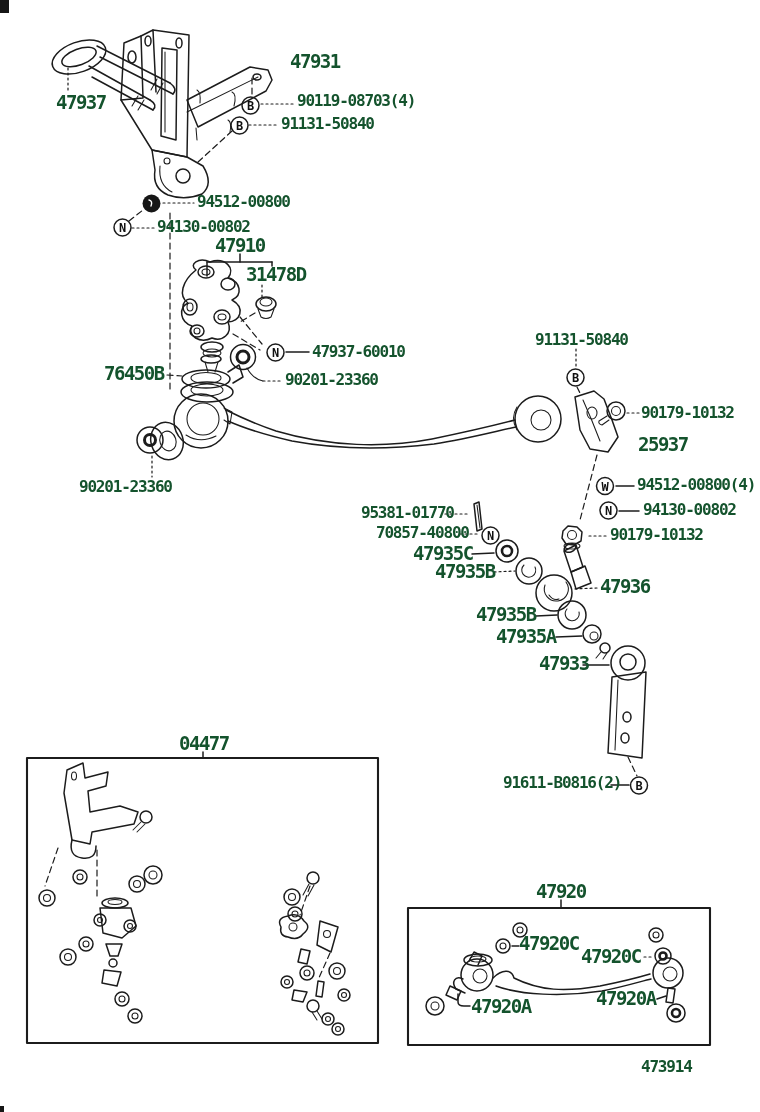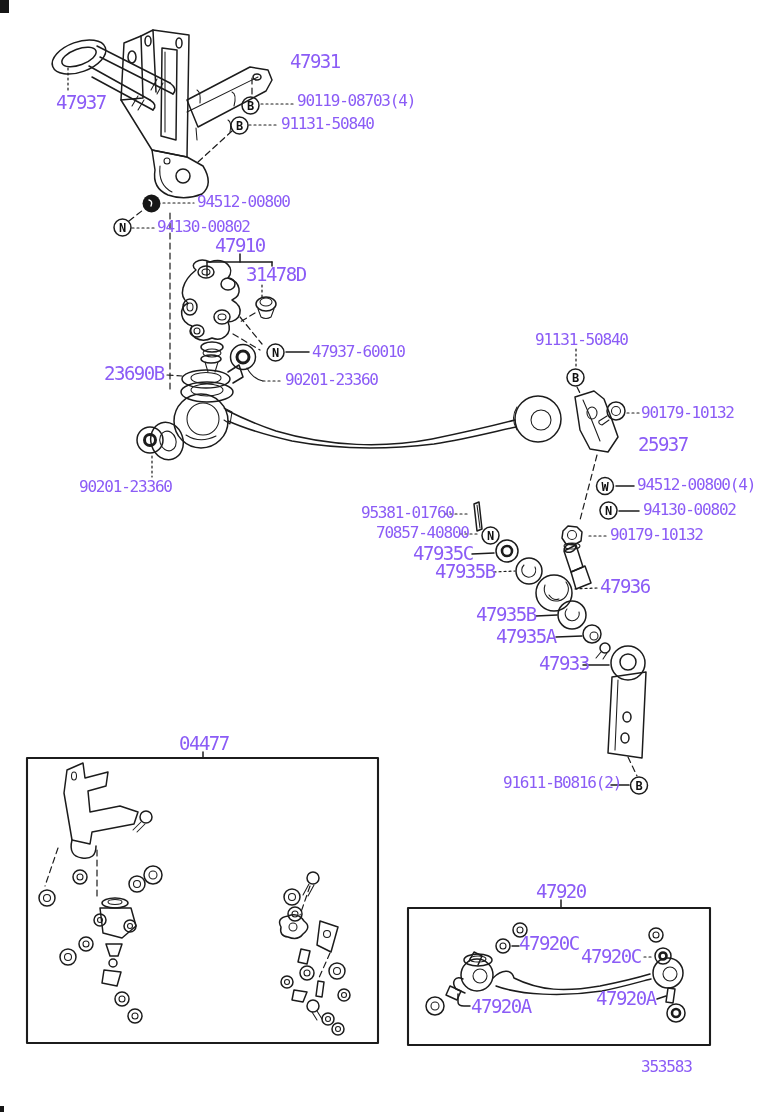--- a/index.html
+++ b/index.html
@@ -8,21 +8,21 @@
     overflow:hidden;font-family:"DejaVu Sans Mono", monospace;
   }
   .stage svg{position:absolute;left:0;top:0;}
   .art{fill:none;stroke:#1c1c1c;stroke-width:1.5;stroke-linecap:round;stroke-linejoin:round;}
   .thin{stroke-width:1.05;}
   .thick{stroke-width:2.1;}
   .dot{stroke-dasharray:2 3;stroke-width:1.2;}
   .dash{stroke-dasharray:6 4;stroke-width:1.2;}
   .solidfill{fill:#161616;stroke:none;}
   .mk{fill:#111;stroke:none;font:700 12px "DejaVu Sans Mono",monospace;text-anchor:middle;}
-  .lbl{position:absolute;color:#8b5cf6;font-weight:400;white-space:nowrap;}
+  .lbl{position:absolute;color:#14532d;font-weight:700;white-space:nowrap;}
   .L{font-size:19px;line-height:17px;letter-spacing:-1.5px;}
   .S{font-size:16px;line-height:13px;letter-spacing:-1.2px;}
 </style>
 </head>
 <body>
 
 <div class="stage">
 
 <svg width="760" height="1112" viewBox="0 0 760 1112">
 
@@ -328,44 +328,44 @@
 <div class="lbl L" style="left:56px;top:94px">47937</div>
 <div class="lbl L" style="left:290px;top:53px">47931</div>
 <div class="lbl S" style="left:297px;top:94px">90119-08703(4)</div>
 <div class="lbl S" style="left:281px;top:117px">91131-50840</div>
 <div class="lbl S" style="left:197px;top:195px">94512-00800</div>
 <div class="lbl S" style="left:157px;top:220px">94130-00802</div>
 
 <div class="lbl L" style="left:215px;top:237px">47910</div>
 <div class="lbl L" style="left:246px;top:266px">31478D</div>
 <div class="lbl S" style="left:312px;top:345px">47937-60010</div>
-<div class="lbl L" style="left:104px;top:365px">23690B</div>
+<div class="lbl L" style="left:104px;top:365px">76450B</div>
 <div class="lbl S" style="left:285px;top:373px">90201-23360</div>
 <div class="lbl S" style="left:79px;top:480px">90201-23360</div>
 
 <div class="lbl S" style="left:535px;top:333px">91131-50840</div>
 <div class="lbl S" style="left:641px;top:406px">90179-10132</div>
 <div class="lbl L" style="left:638px;top:436px">25937</div>
 <div class="lbl S" style="left:637px;top:478px">94512-00800(4)</div>
 <div class="lbl S" style="left:643px;top:503px">94130-00802</div>
 <div class="lbl S" style="left:610px;top:528px">90179-10132</div>
 
-<div class="lbl S" style="left:361px;top:506px">95381-01760</div>
+<div class="lbl S" style="left:361px;top:506px">95381-01770</div>
 <div class="lbl S" style="left:376px;top:526px">70857-40800</div>
 <div class="lbl L" style="left:413px;top:545px">47935C</div>
 <div class="lbl L" style="left:435px;top:563px">47935B</div>
 <div class="lbl L" style="left:600px;top:578px">47936</div>
 <div class="lbl L" style="left:476px;top:606px">47935B</div>
 <div class="lbl L" style="left:496px;top:628px">47935A</div>
 <div class="lbl L" style="left:539px;top:655px">47933</div>
 <div class="lbl S" style="left:503px;top:776px">91611-B0816(2)</div>
 
 <div class="lbl L" style="left:179px;top:735px">04477</div>
 
 <div class="lbl L" style="left:536px;top:883px">47920</div>
 <div class="lbl L" style="left:519px;top:935px">47920C</div>
 <div class="lbl L" style="left:581px;top:948px">47920C</div>
 <div class="lbl L" style="left:471px;top:998px">47920A</div>
 <div class="lbl L" style="left:596px;top:990px">47920A</div>
 
-<div class="lbl S" style="left:641px;top:1060px">353583</div>
+<div class="lbl S" style="left:641px;top:1060px">473914</div>
 
 </div>
 
 </body></html>

